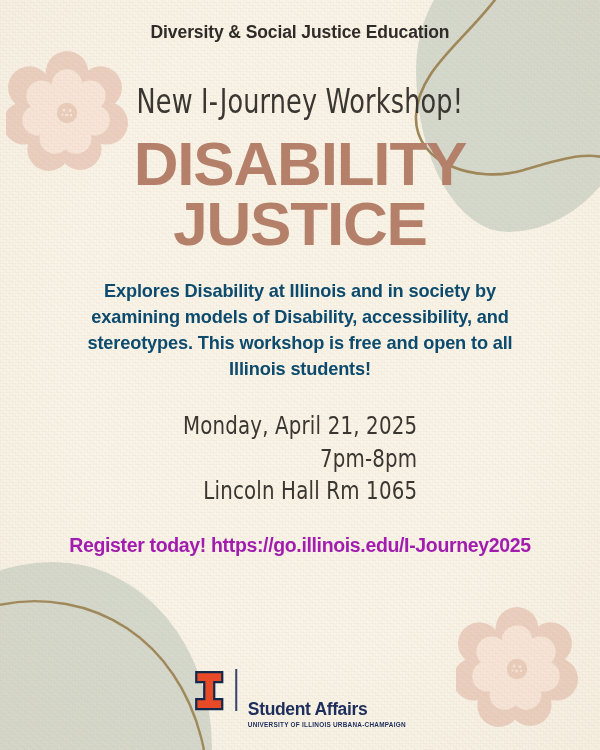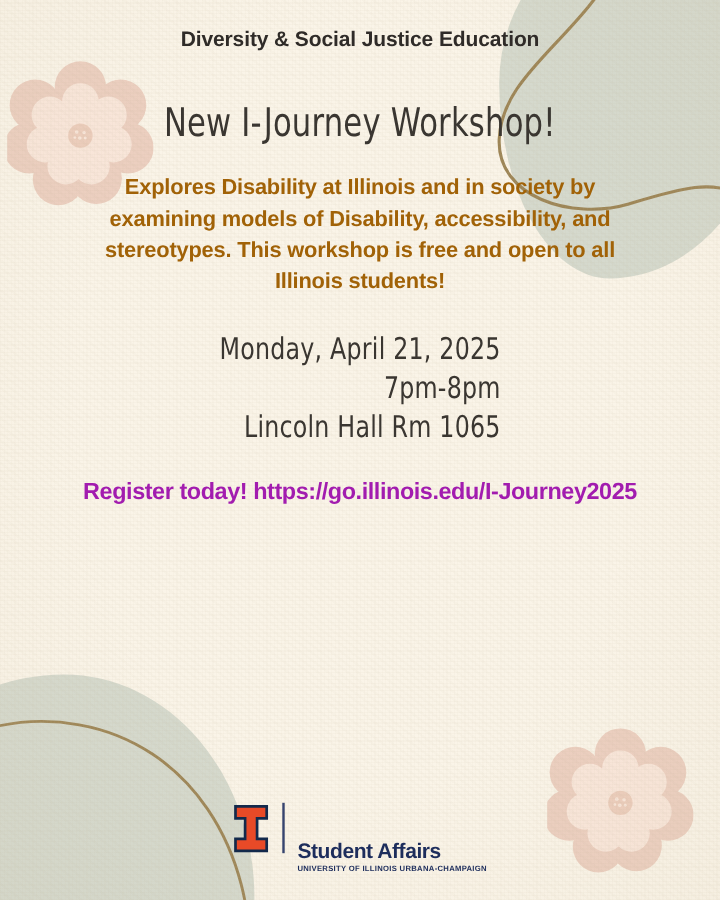--- a/index.html
+++ b/index.html
@@ -96,21 +96,21 @@
     font-size:62px;
     line-height:.96;
     letter-spacing:-1.2px;
   }
   .headline .l2 { display:block; }
 
   .blurb {
     margin-top:26px;
     width:478px;
     text-align:center;
-    color:#a16207;
+    color:#0c4a6e;
     font-weight:700;
     font-size:18.2px;
     line-height:1.42;
     letter-spacing:-.15px;
   }
 
   .details {
     margin-top:28px;
     text-align:right;
     line-height:1.3;
@@ -233,20 +233,24 @@
 
   <div class="paper-grain"></div>
   <div class="vignette"></div>
 
   <div class="content">
 
     <div class="eyebrow">Diversity &amp; Social Justice Education</div>
 
     <div class="script subtitle">New I-Journey Workshop!</div>
 
+    <div class="headline">
+      <span class="l1">DISABILITY</span>
+      <span class="l2">JUSTICE</span>
+    </div>
 
     <div class="blurb">Explores Disability at Illinois and in society by examining models of Disability, accessibility, and stereotypes. This workshop is free and open to all Illinois students!</div>
 
     <div class="details">
       <div class="script">Monday, April 21, 2025</div>
       <div class="script">7pm-8pm</div>
       <div class="script">Lincoln Hall Rm 1065</div>
     </div>
 
     <div class="register">Register today! https://go.illinois.edu/I-Journey2025</div>

